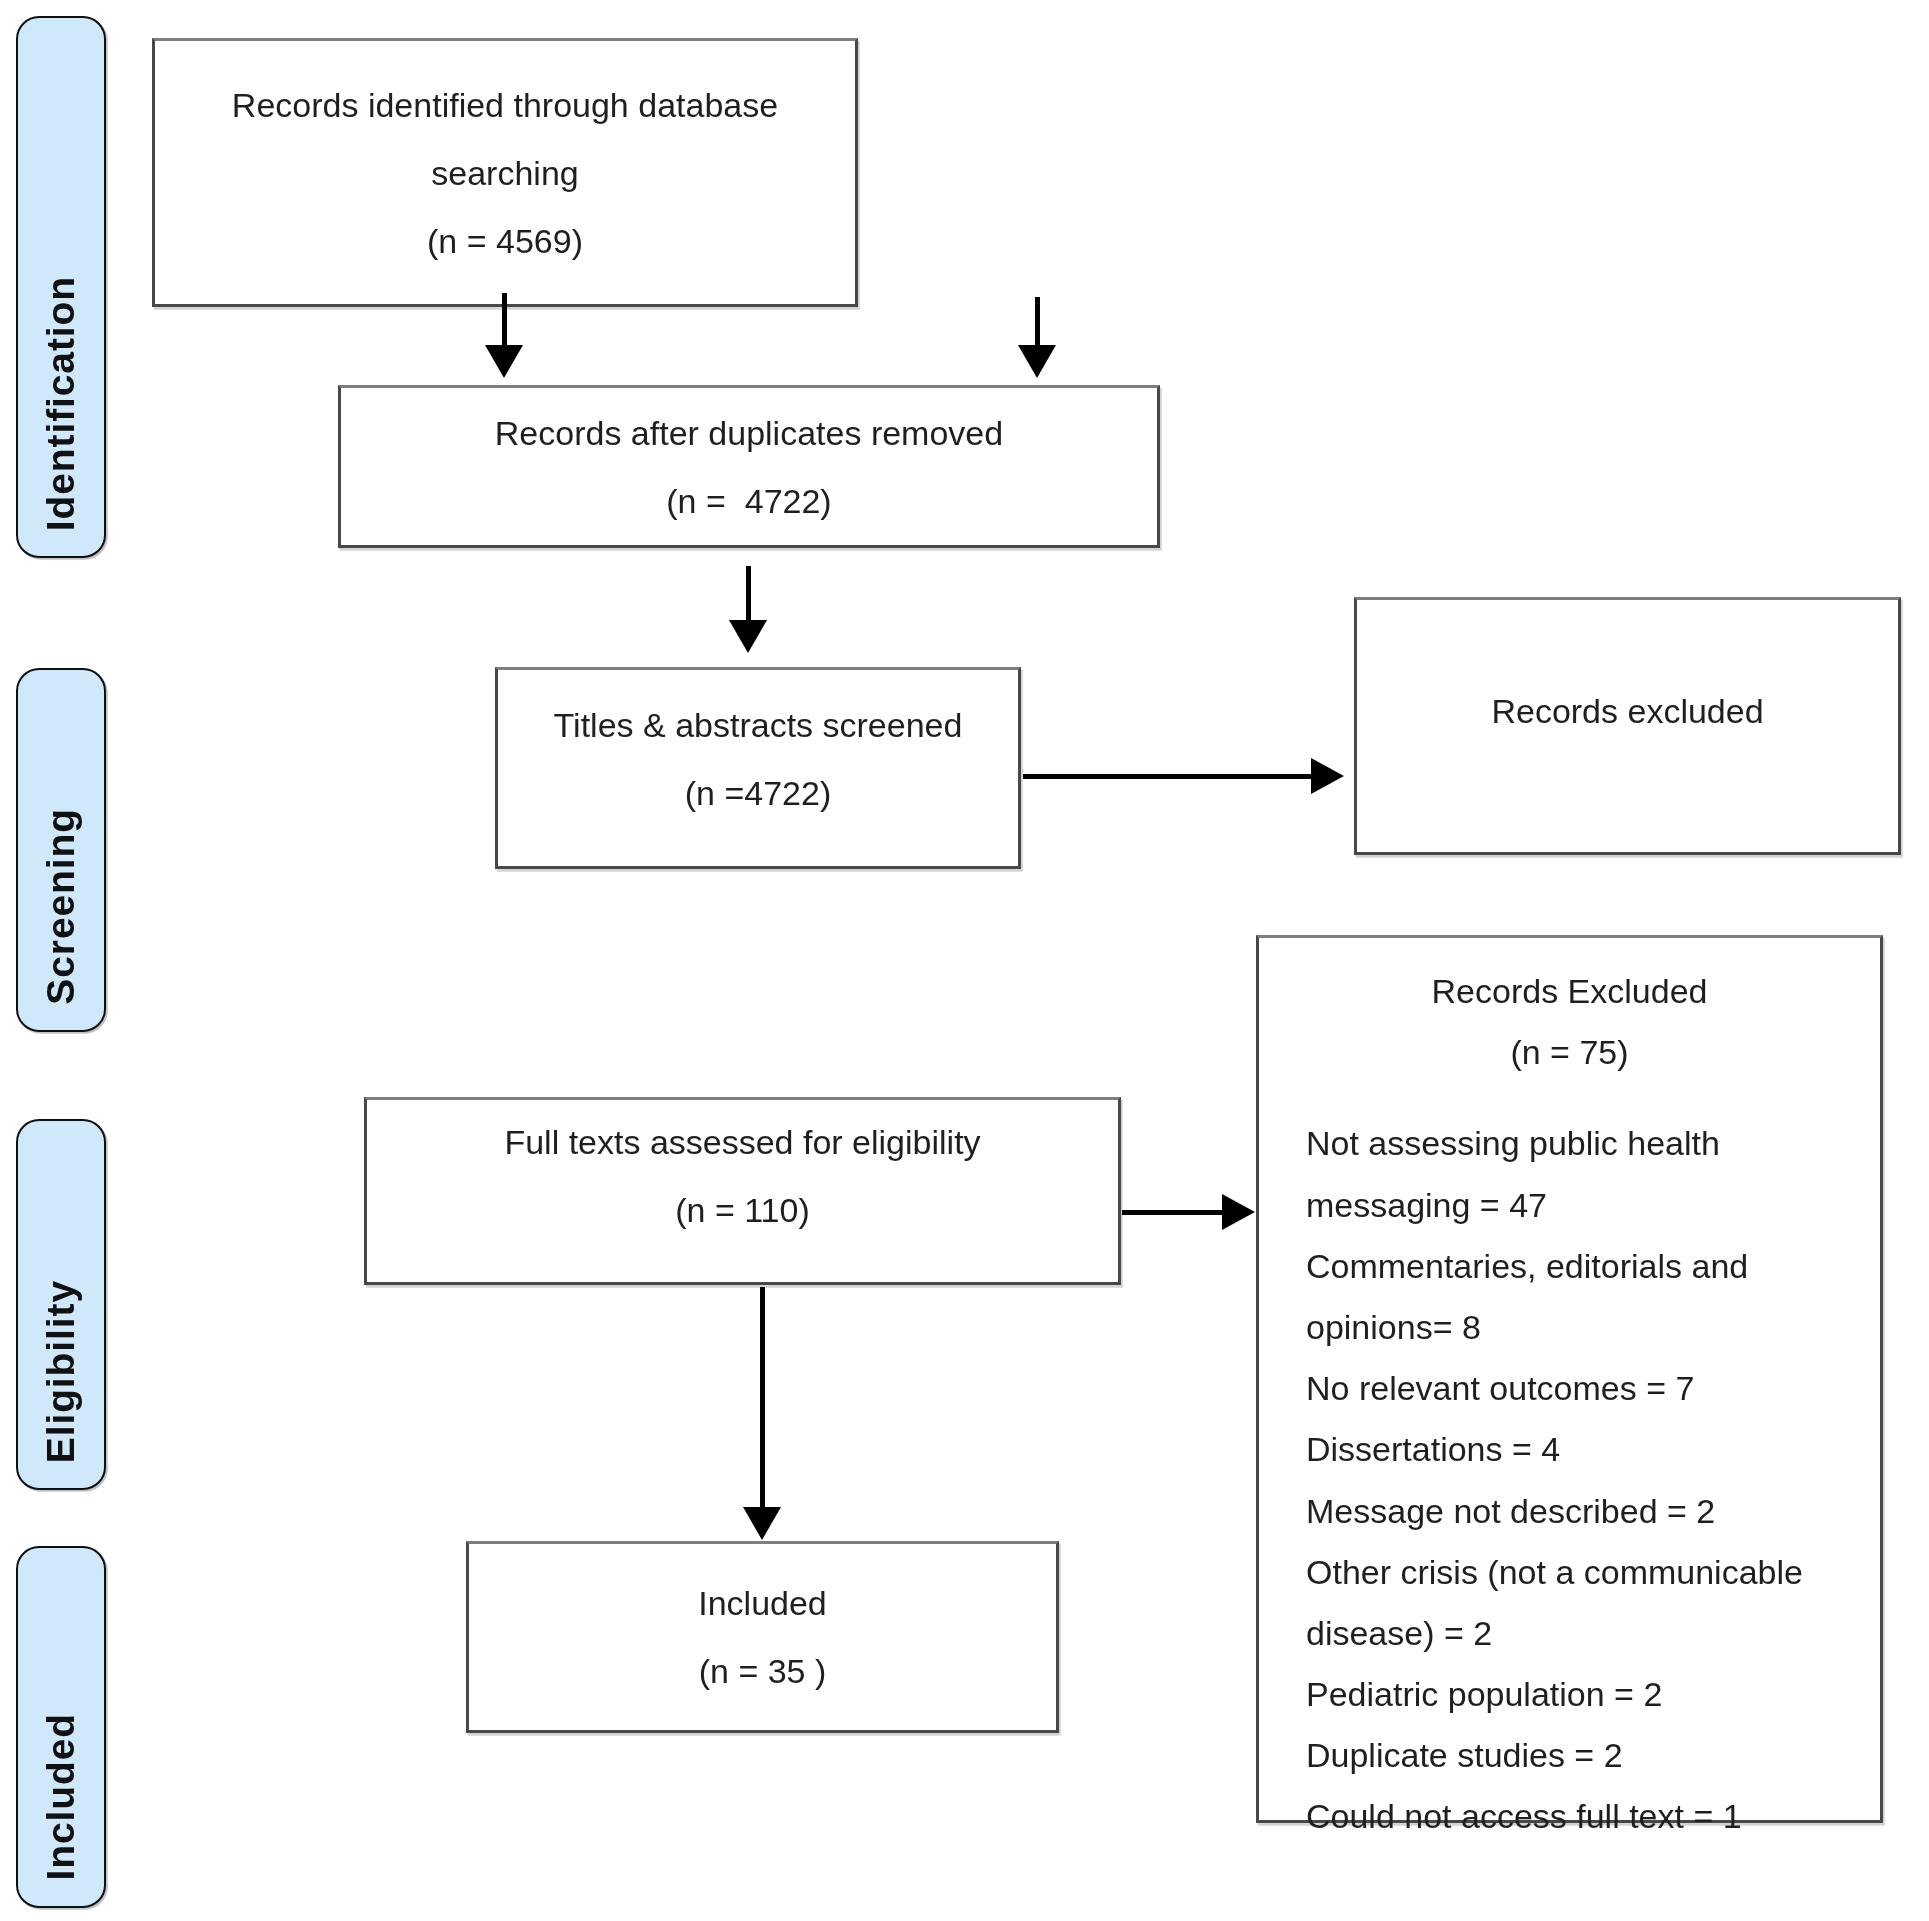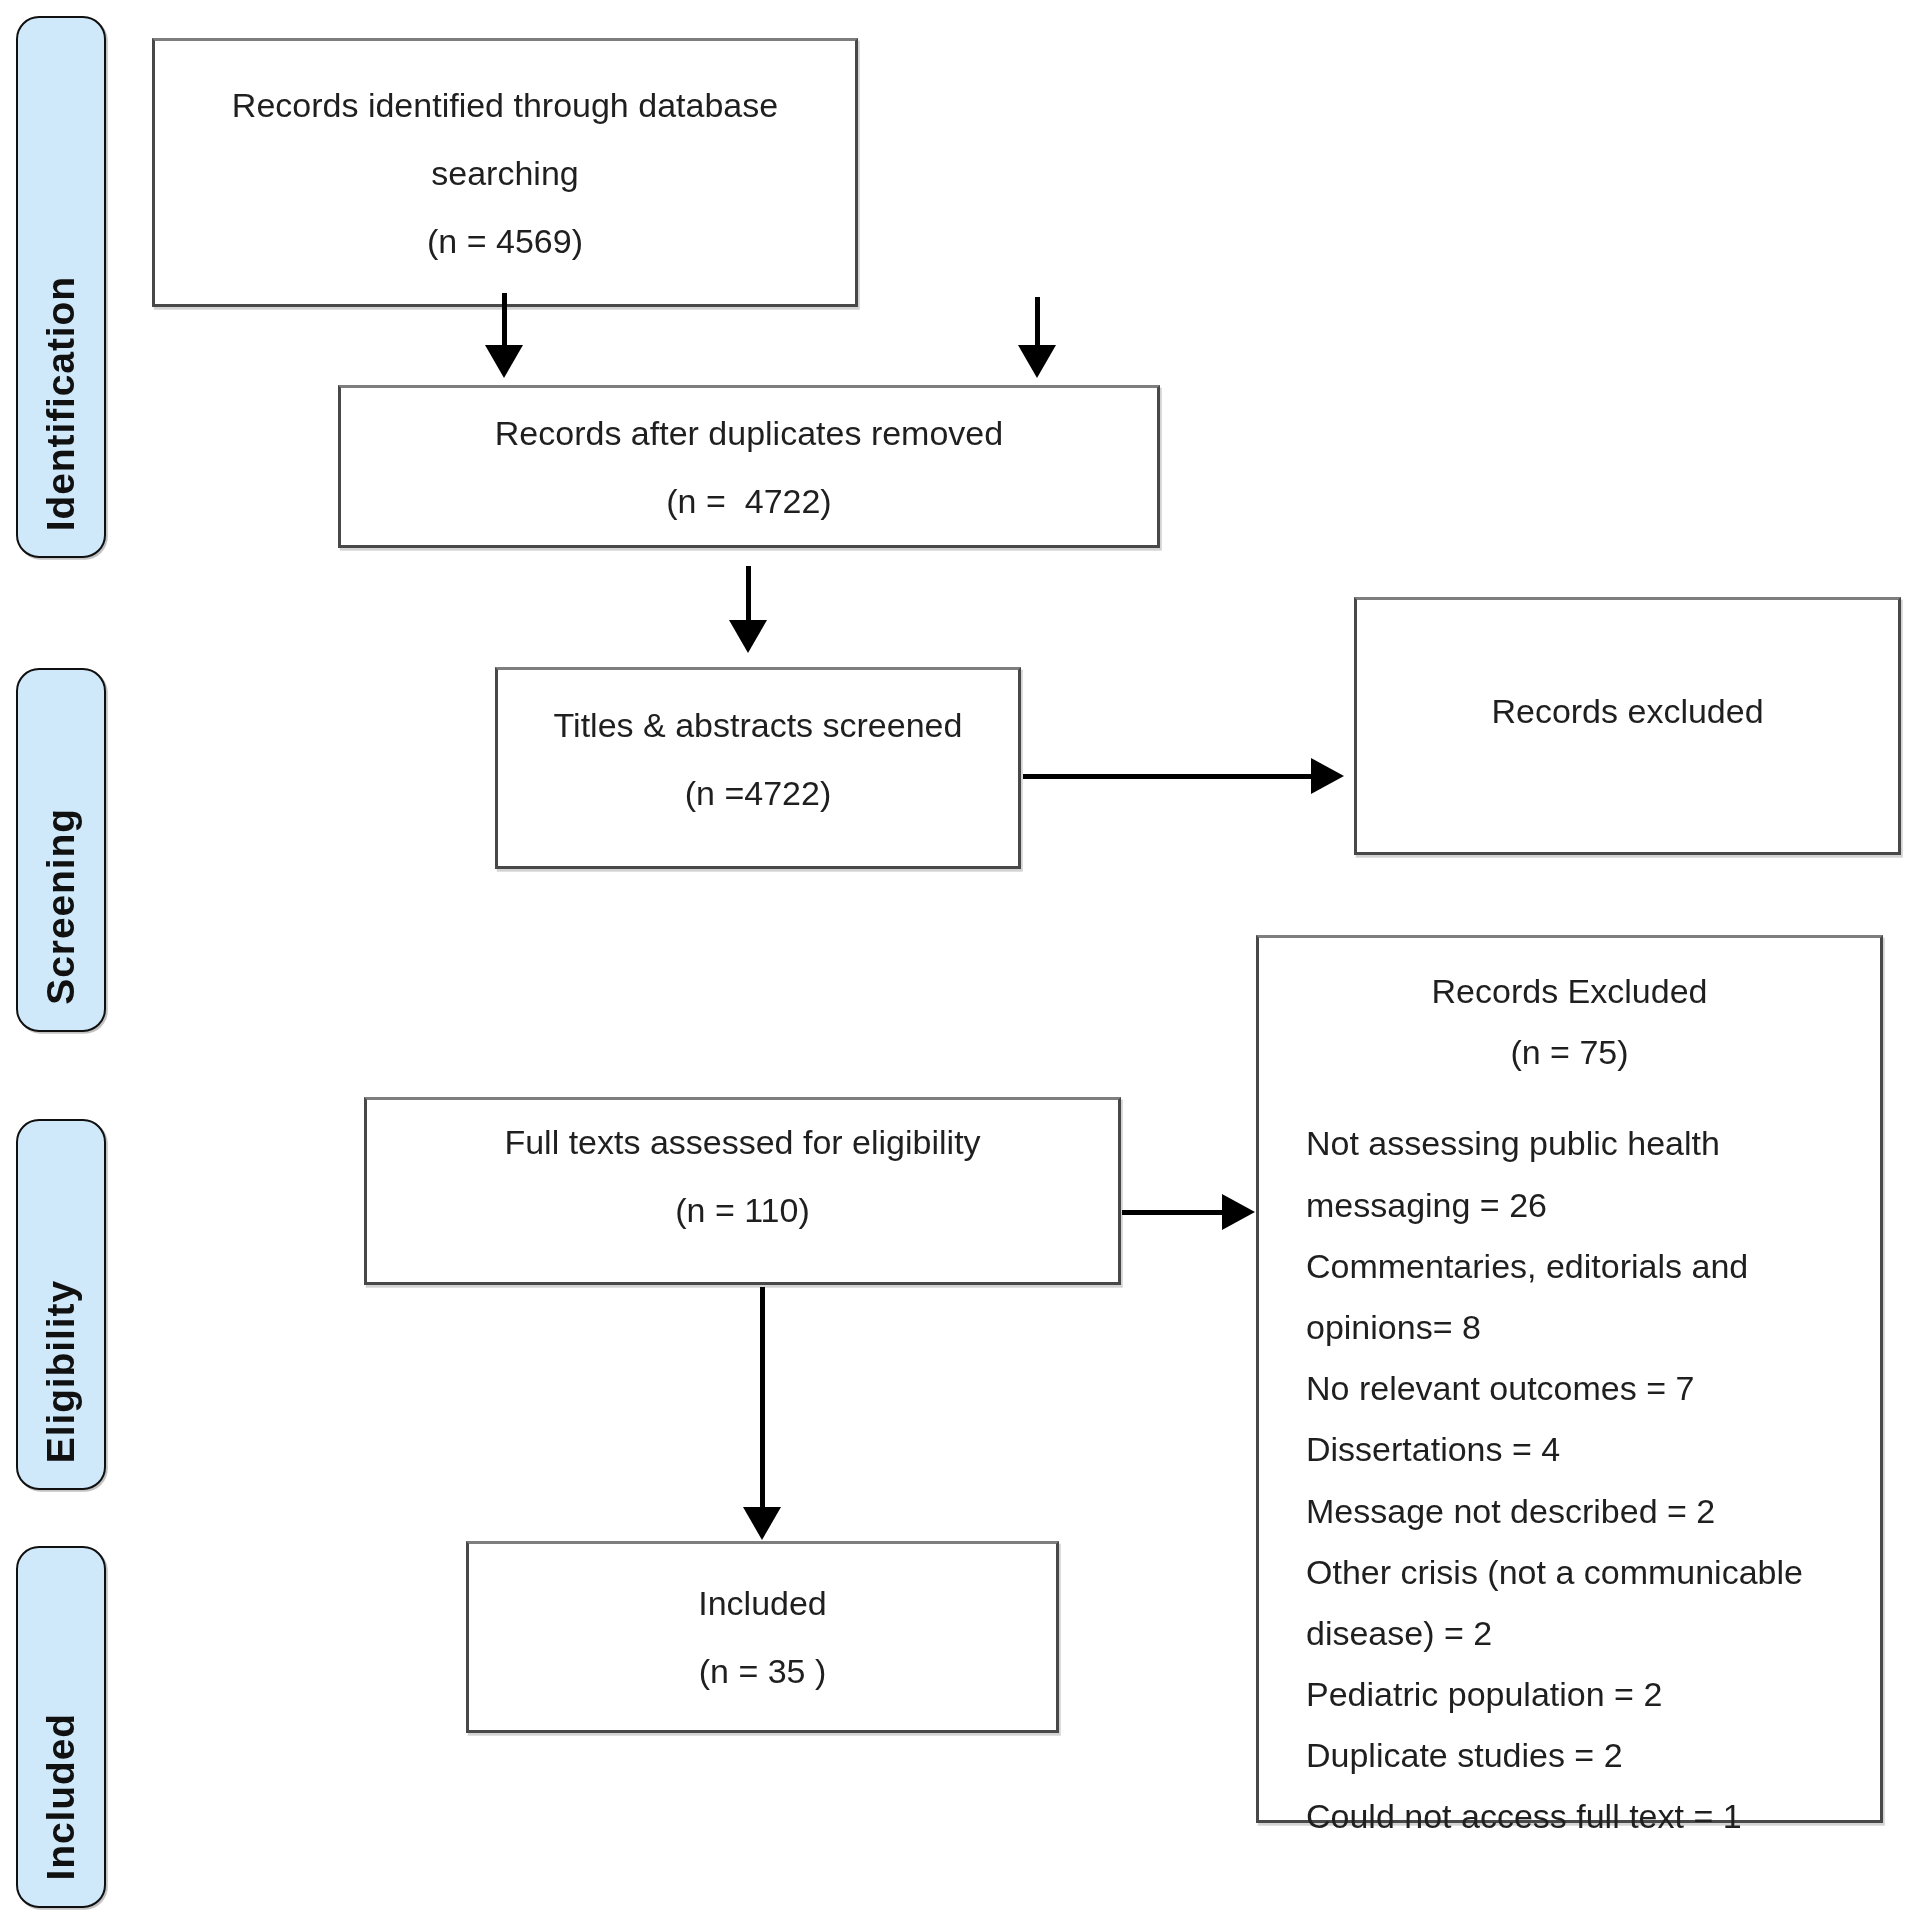--- a/index.html
+++ b/index.html
@@ -108,21 +108,21 @@
 
   <div class="box box-full-text">
     <div class="box-text">Full texts assessed for eligibility</div>
     <div class="box-count">(n = 110)</div>
   </div>
 
   <div class="box box-excluded-fulltext">
     <div class="box-title">Records Excluded</div>
     <div class="box-count">(n = 75)</div>
     <div class="reason-list">
-        <div class="reason-line">Not assessing public health messaging = 26</div>
+        <div class="reason-line">Not assessing public health messaging = 47</div>
         <div class="reason-line">Commentaries, editorials and opinions= 8</div>
         <div class="reason-line">No relevant outcomes = 7</div>
         <div class="reason-line">Dissertations = 4</div>
         <div class="reason-line">Message not described = 2</div>
         <div class="reason-line">Other crisis (not a communicable disease) = 2</div>
         <div class="reason-line">Pediatric population = 2</div>
         <div class="reason-line">Duplicate studies = 2</div>
         <div class="reason-line">Could not access full text = 1</div>
       </div>
   </div>

